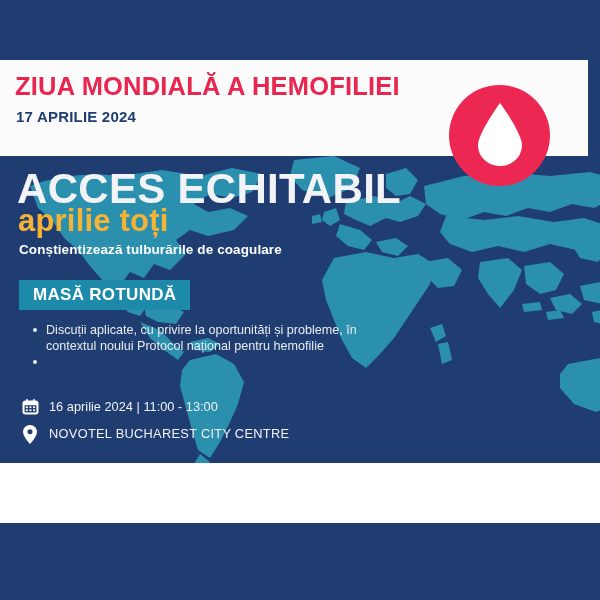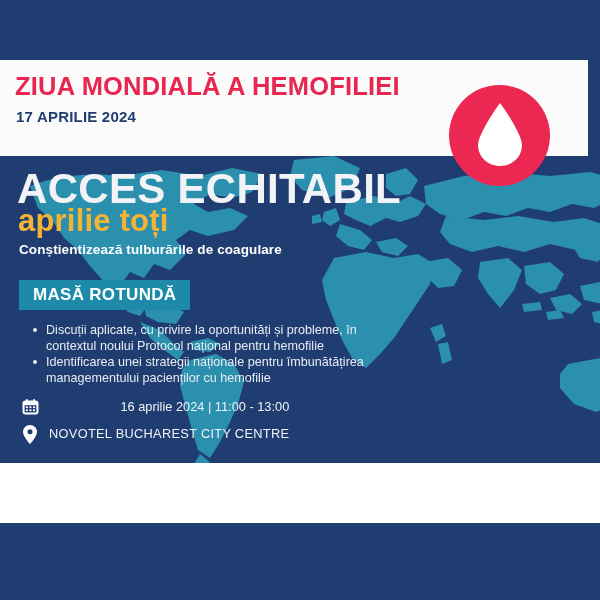--- a/index.html
+++ b/index.html
@@ -76,21 +76,21 @@
     color:#e9ecf2;font-size:12.6px;line-height:15.6px;
     margin-bottom:1px;
   }
   .bullets li .dot{
     position:absolute;left:-13px;top:5px;width:4px;height:4px;
     border-radius:50%;background:#e9ecf2;
   }
 
   
   .meta{position:absolute;left:20px;top:396px;}
-  .meta-row{display:flex;align-items:center;height:23px;margin-bottom:4px;justify-content:space-between;}
+  .meta-row{display:flex;align-items:center;height:23px;margin-bottom:4px;}
   .meta-icon{width:20px;height:20px;margin-right:9px;flex:0 0 20px;
              display:flex;align-items:center;justify-content:center;}
   .meta-text{color:#f0f2f6;font-size:12.8px;line-height:1;white-space:nowrap;}
   .meta-text.caps{font-size:12.8px;letter-spacing:.3px;}
 
   
   .sponsors{
     position:absolute;left:0;top:463px;width:600px;height:60px;
     background:#ffffff;
   }
@@ -182,21 +182,20 @@
 
   <div class="round-table">MASĂ ROTUNDĂ</div>
 
   <ul class="bullets">
     <li>
       <span class="dot"></span>
       <span>Discuții aplicate, cu privire la oportunități și probleme, în contextul noului Protocol național pentru hemofilie</span>
     </li>
     <li>
       <span class="dot"></span>
-      <span>Identificarea unei strategii naționale pentru îmbunătățirea managementului pacienților cu hemofilie</span>
     </li>
   </ul>
 
   <div class="meta">
     <div class="meta-row">
       <span class="meta-icon">
         <svg width="17" height="17" viewBox="0 0 17 17" xmlns="http://www.w3.org/2000/svg">
           <rect x="0.5" y="1.5" width="16" height="14" rx="3" fill="#ffffff"></rect>
           <rect x="2.6" y="6.2" width="11.8" height="7.2" fill="#203d72"></rect>
           <rect x="3.8" y="7.4" width="2.1" height="1.7" fill="#ffffff"></rect>

